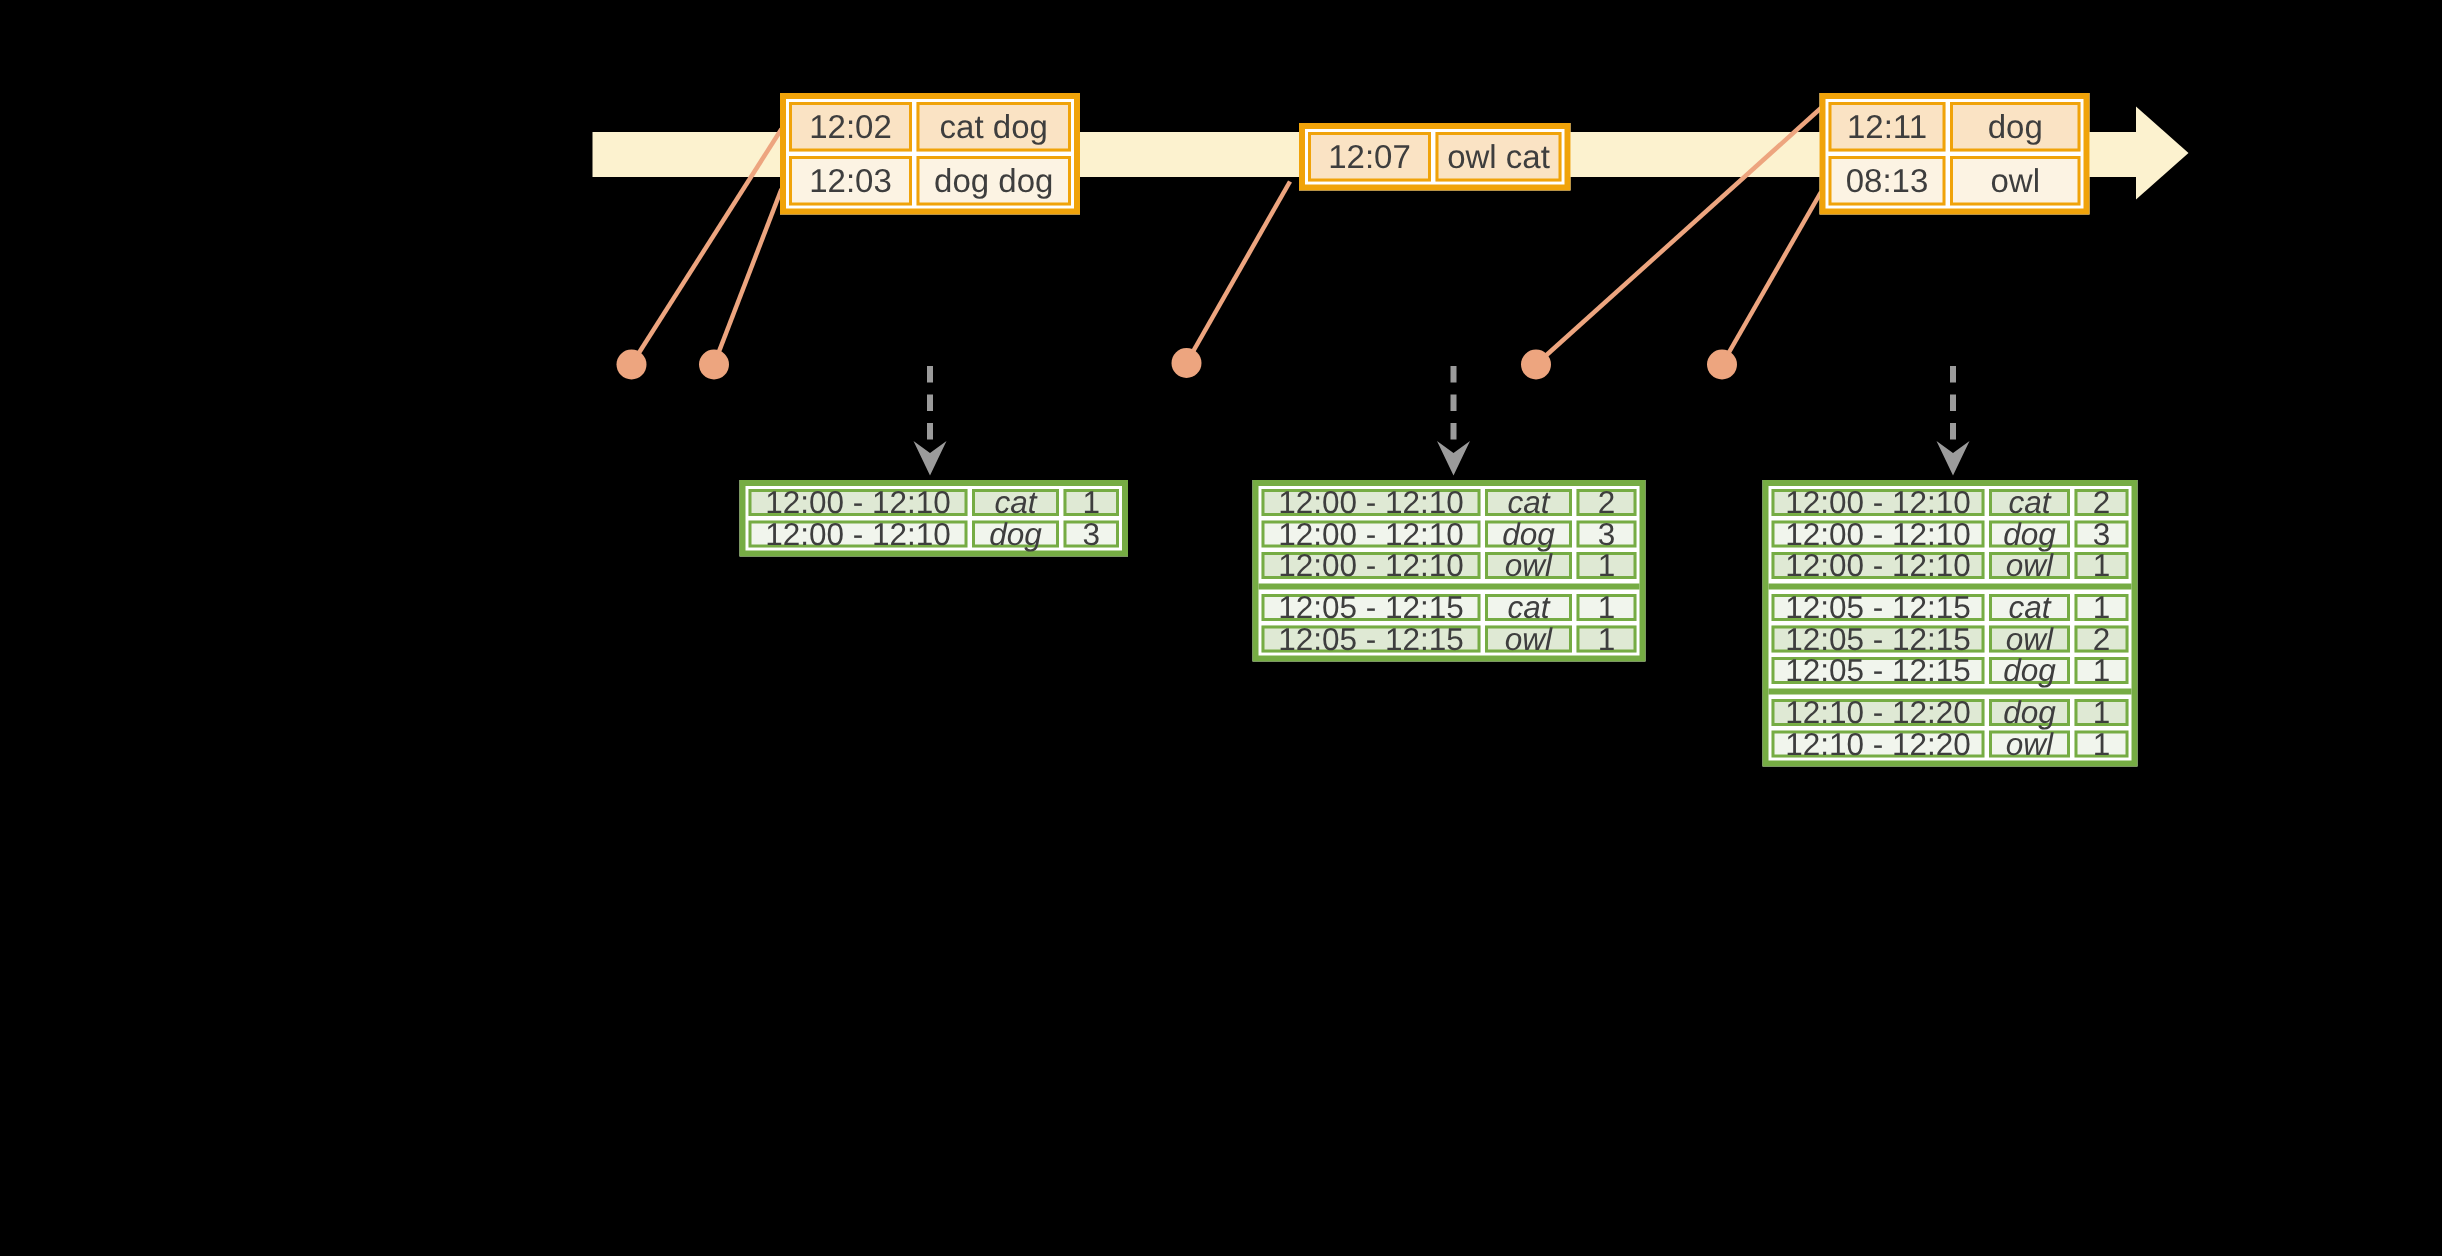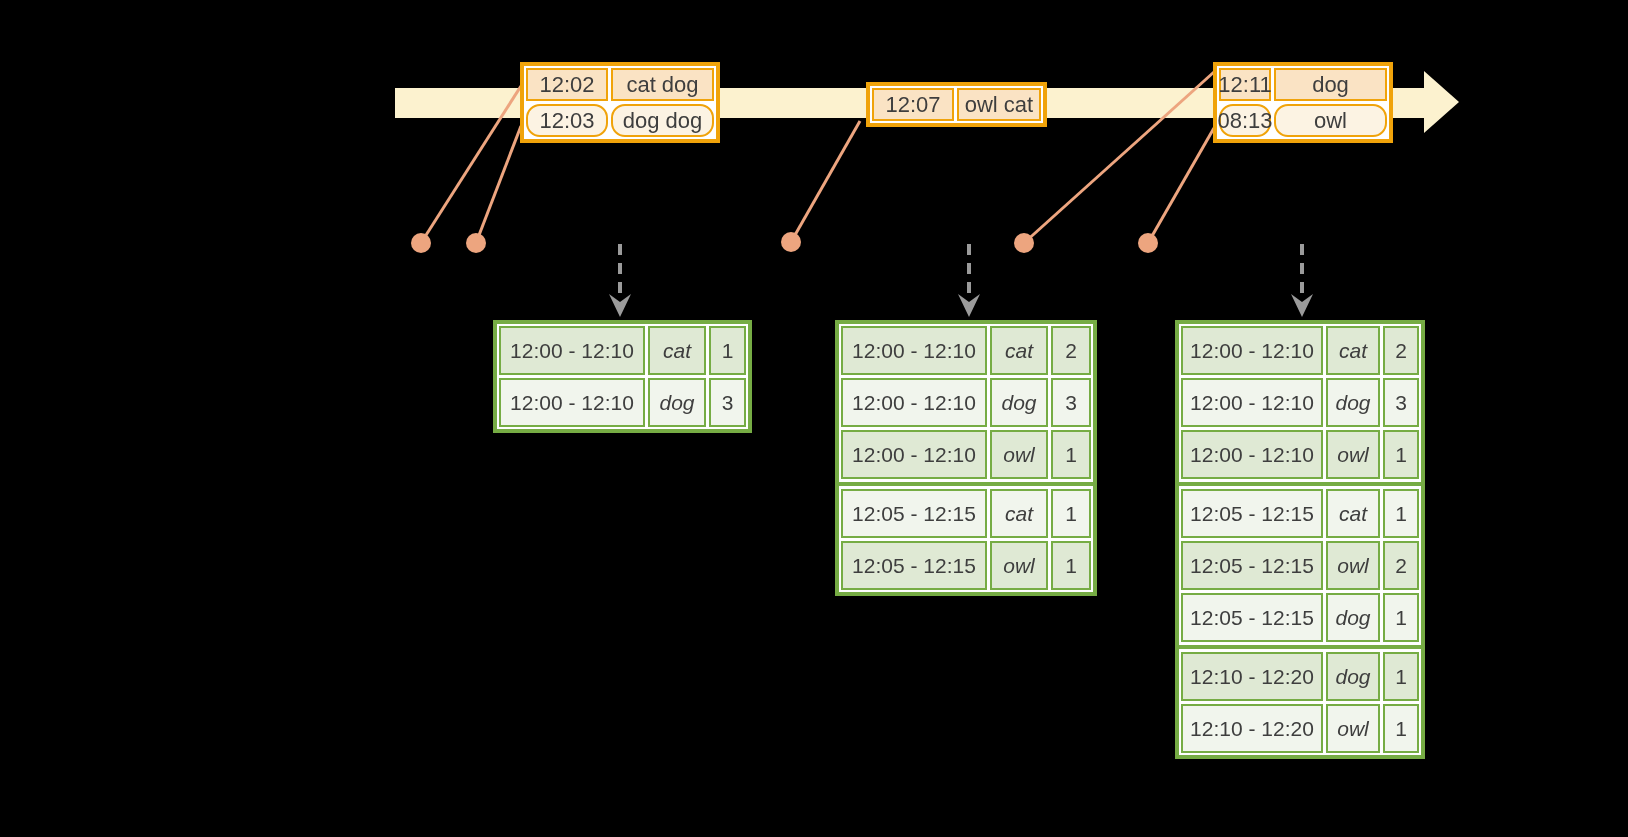--- a/index.html
+++ b/index.html
@@ -20,37 +20,37 @@
     border:4px solid var(--orange);padding:2px;
     display:flex;flex-direction:column;gap:3px;
   }
   .erow{display:flex;gap:3px;}
   .ecell{
     box-sizing:border-box;height:33px;border:2px solid var(--orange);
     display:flex;align-items:center;justify-content:center;
     font-size:22px;line-height:1;
   }
   .ecell.dark{background:var(--peachDark);}
-  .ecell.light{background:var(--peachLight);border-radius:14px;}
+  .ecell.light{background:var(--peachLight);}
   .etable .tcol{width:82px;}
   .etable .wcol{flex:1;}
-  #etable-2 .tcol{width:52px;}
+  #etable-2 .tcol{width:78px;}
   #etable-0{left:520px;top:62px;width:200px;}
   #etable-1{left:866px;top:82px;width:181px;}
   #etable-2{left:1213px;top:62px;width:180px;}
 
   
   .gtable{
     position:absolute;box-sizing:border-box;background:#fff;
     border:4px solid var(--green);padding:2px;
     display:flex;flex-direction:column;gap:3px;
   }
   .grow{display:flex;gap:3px;}
   .gcell{
-    box-sizing:border-box;height:49px;border:2px solid var(--green);
+    box-sizing:border-box;height:18px;border:2px solid var(--green);
     display:flex;align-items:center;justify-content:center;
     font-size:21px;line-height:1;
   }
   .gcell.dark{background:var(--greenDark);}
   .gcell.light{background:var(--greenLight);}
   .gsep{height:4px;background:var(--green);margin:0 -2px;flex:none;}
   .gtable .wincol{width:146px;}
   .gtable .wordcol{width:58px;font-style:italic;}
   .gtable .cntcol{flex:1;}
   #gtable-2 .wincol{width:142px;}

